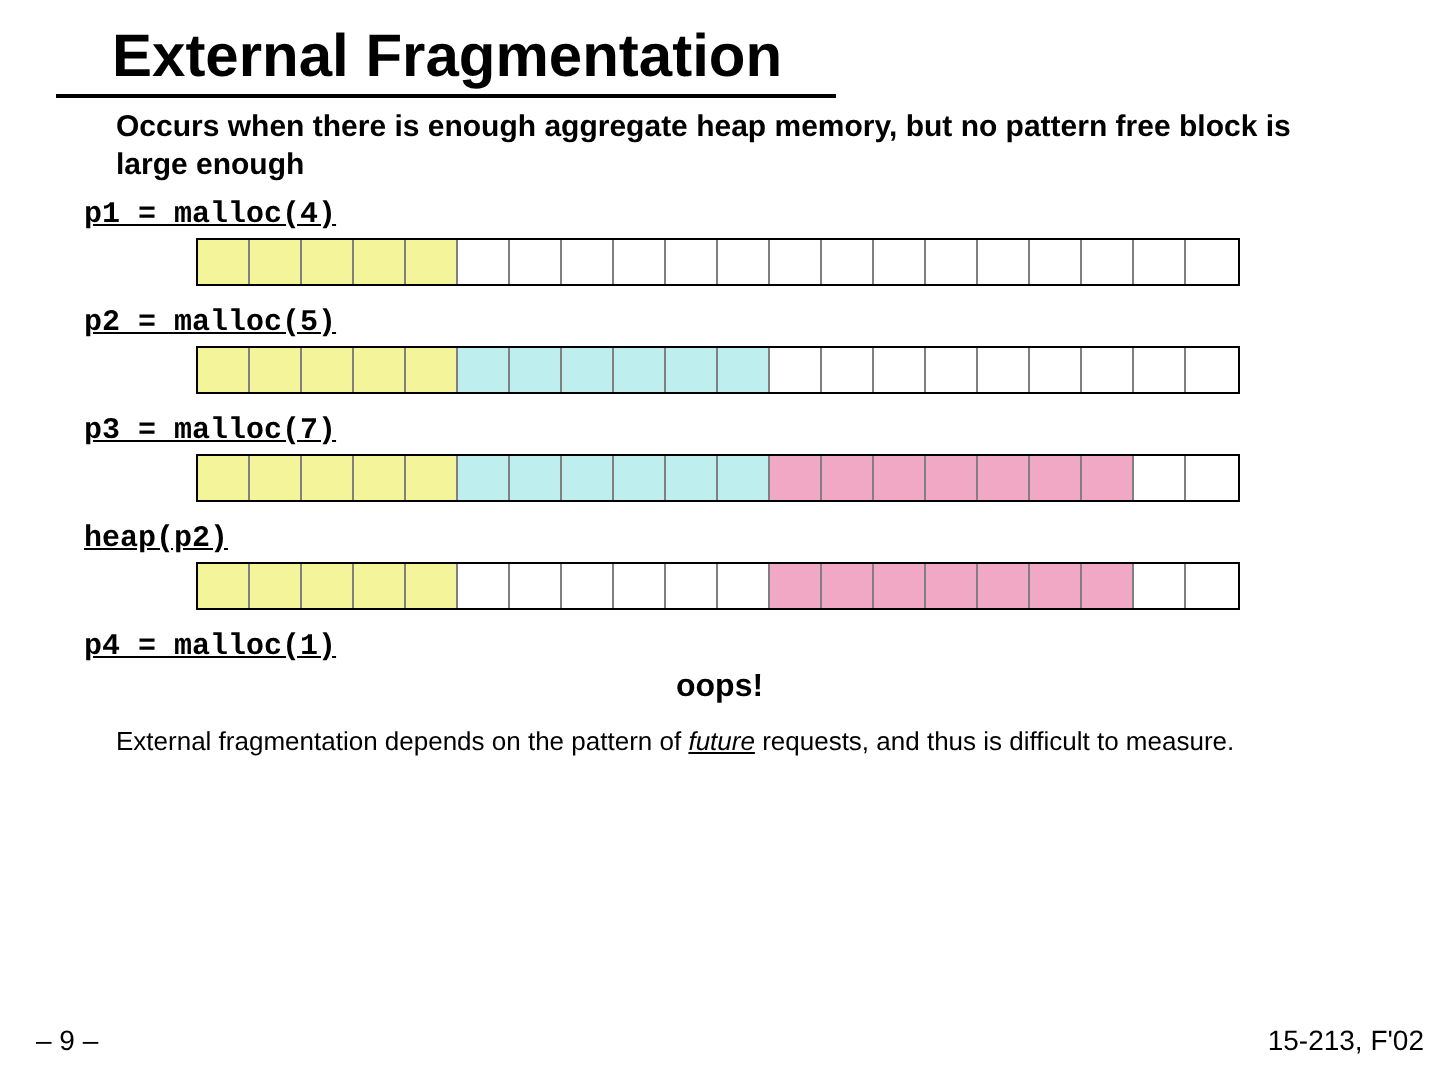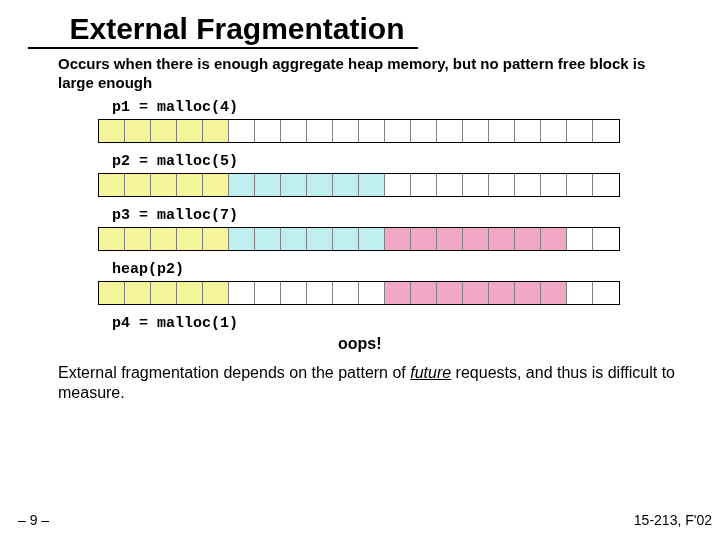--- a/index.html
+++ b/index.html
@@ -16,36 +16,36 @@
     font-size: 30px;
     font-weight: bold;
     padding: 12px 0 1px 28px;
     border-bottom: 2.5px solid #000;
     margin: 0 30px 6px 0;
     width: 390px;
     margin-left: 28px;
   }
   .title-wrap {
     margin: 0;
-    text-align: center;
   }
   .subtitle {
     font-size: 15px;
     font-weight: bold;
     padding: 0 38px 0 58px;
     line-height: 1.25;
     margin-bottom: 6px;
   }
   .code-label {
     font-family: "Courier New", monospace;
     font-weight: bold;
     font-size: 15px;
-    margin-left: 112px;
+    margin-left: 42px;
     margin-top: 5px;
     margin-bottom: 3px;
+    text-decoration: underline;
   }
   .heap-row {
     margin-left: 98px;
     margin-bottom: 10px;
   }
   .heap {
     display: flex;
     border: 1.5px solid #000;
     width: fit-content;
   }
@@ -59,21 +59,21 @@
   .c-yellow { background: #f4f49a; }
   .c-cyan   { background: #bfeeee; }
   .c-pink   { background: #f0a8c4; }
   .oops {
     font-weight: bold;
     font-size: 16px;
     margin-left: 338px;
     margin-top: 2px;
   }
   .bottom-text {
-    font-size: 16px;
+    font-size: 13px;
     padding: 10px 38px 0 58px;
     line-height: 1.3;
   }
   .future { font-style: italic; text-decoration: underline; }
   .page-num {
     position: absolute;
     left: 18px;
     bottom: 12px;
     font-size: 14px;
   }

